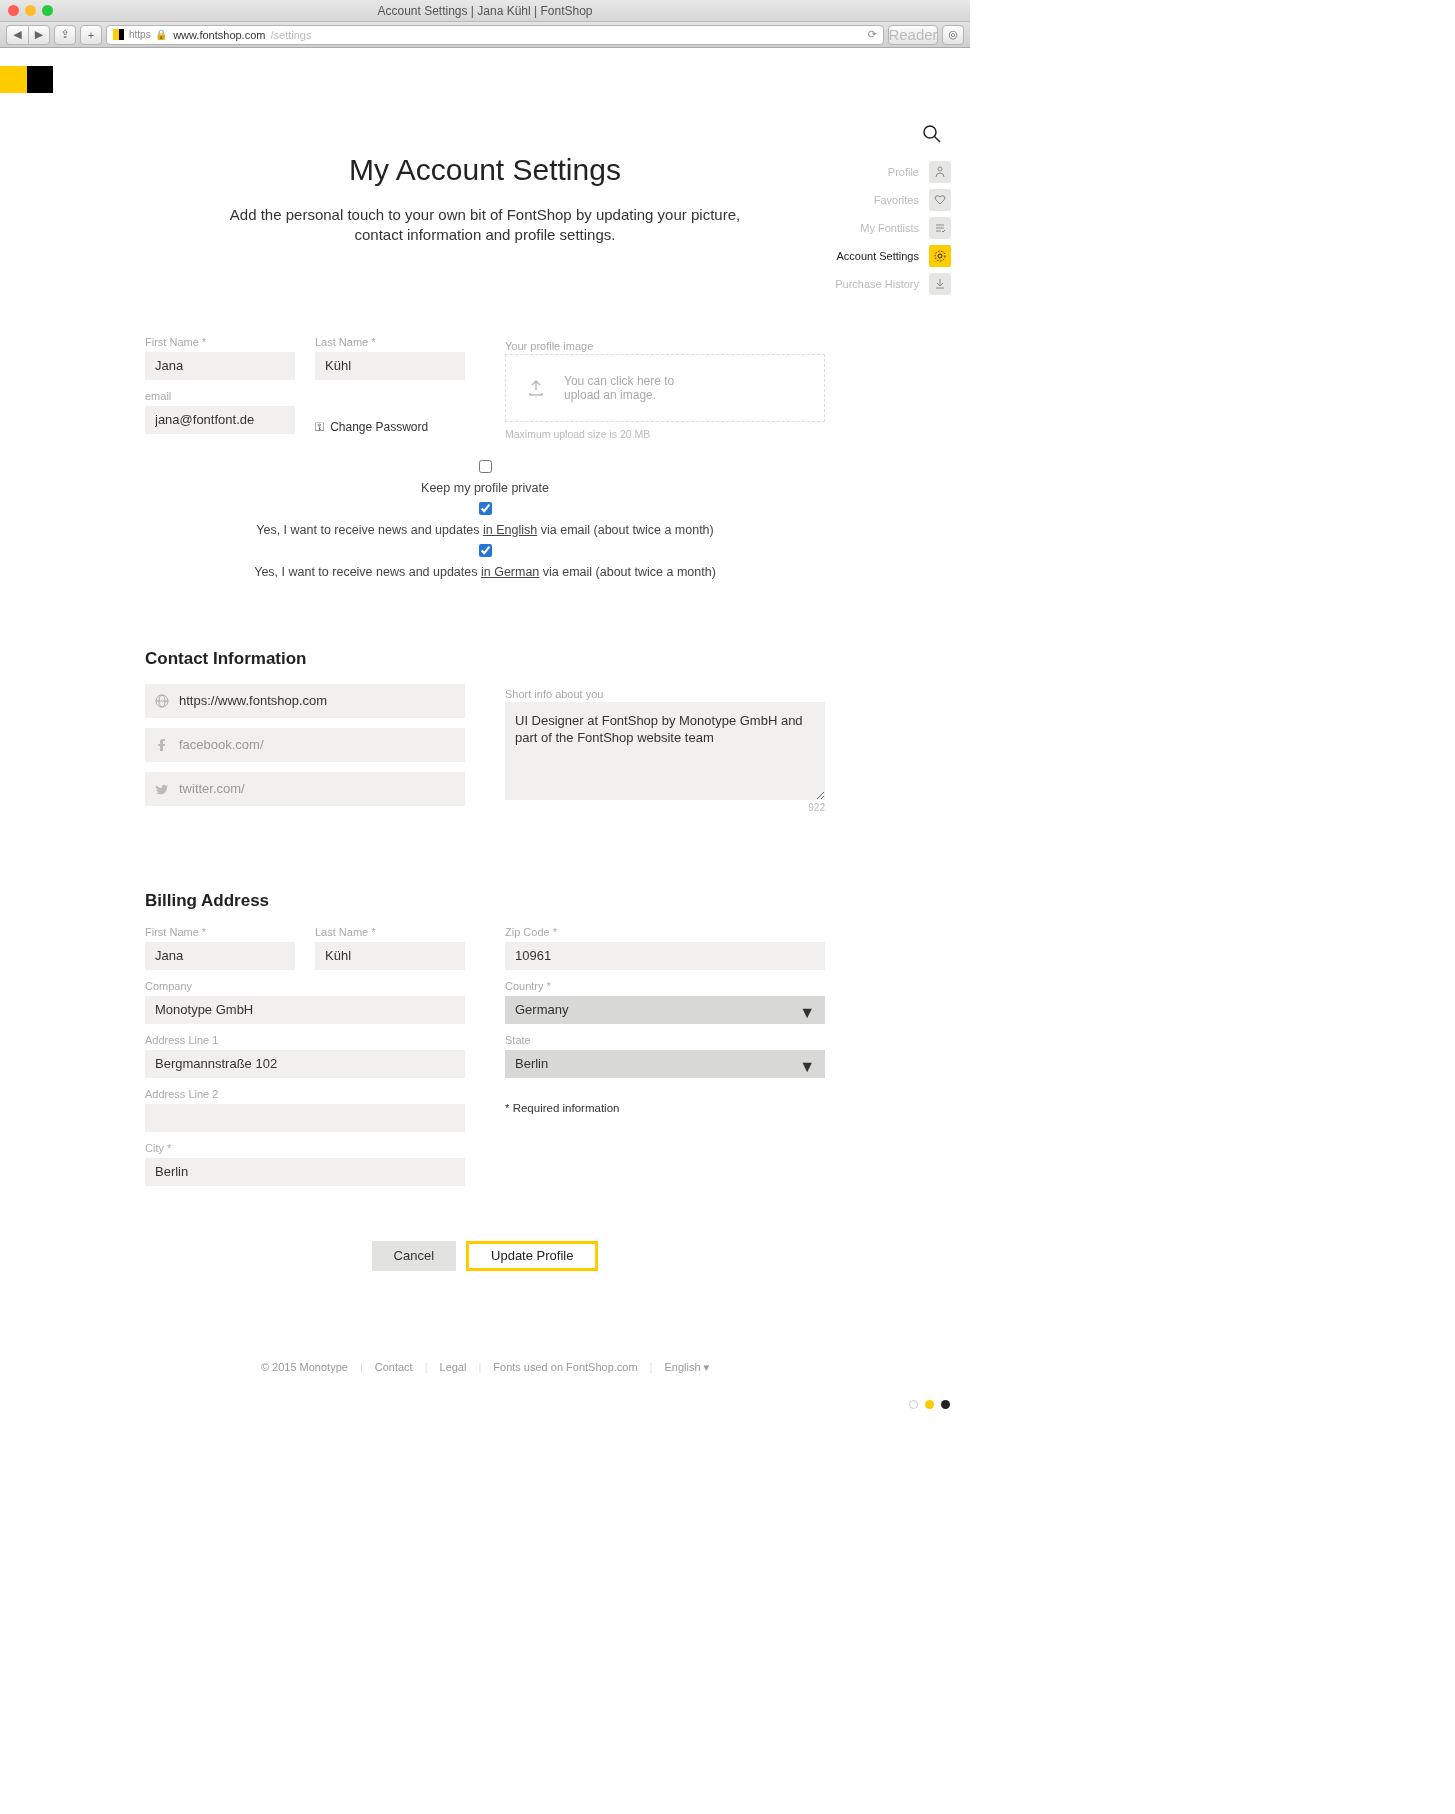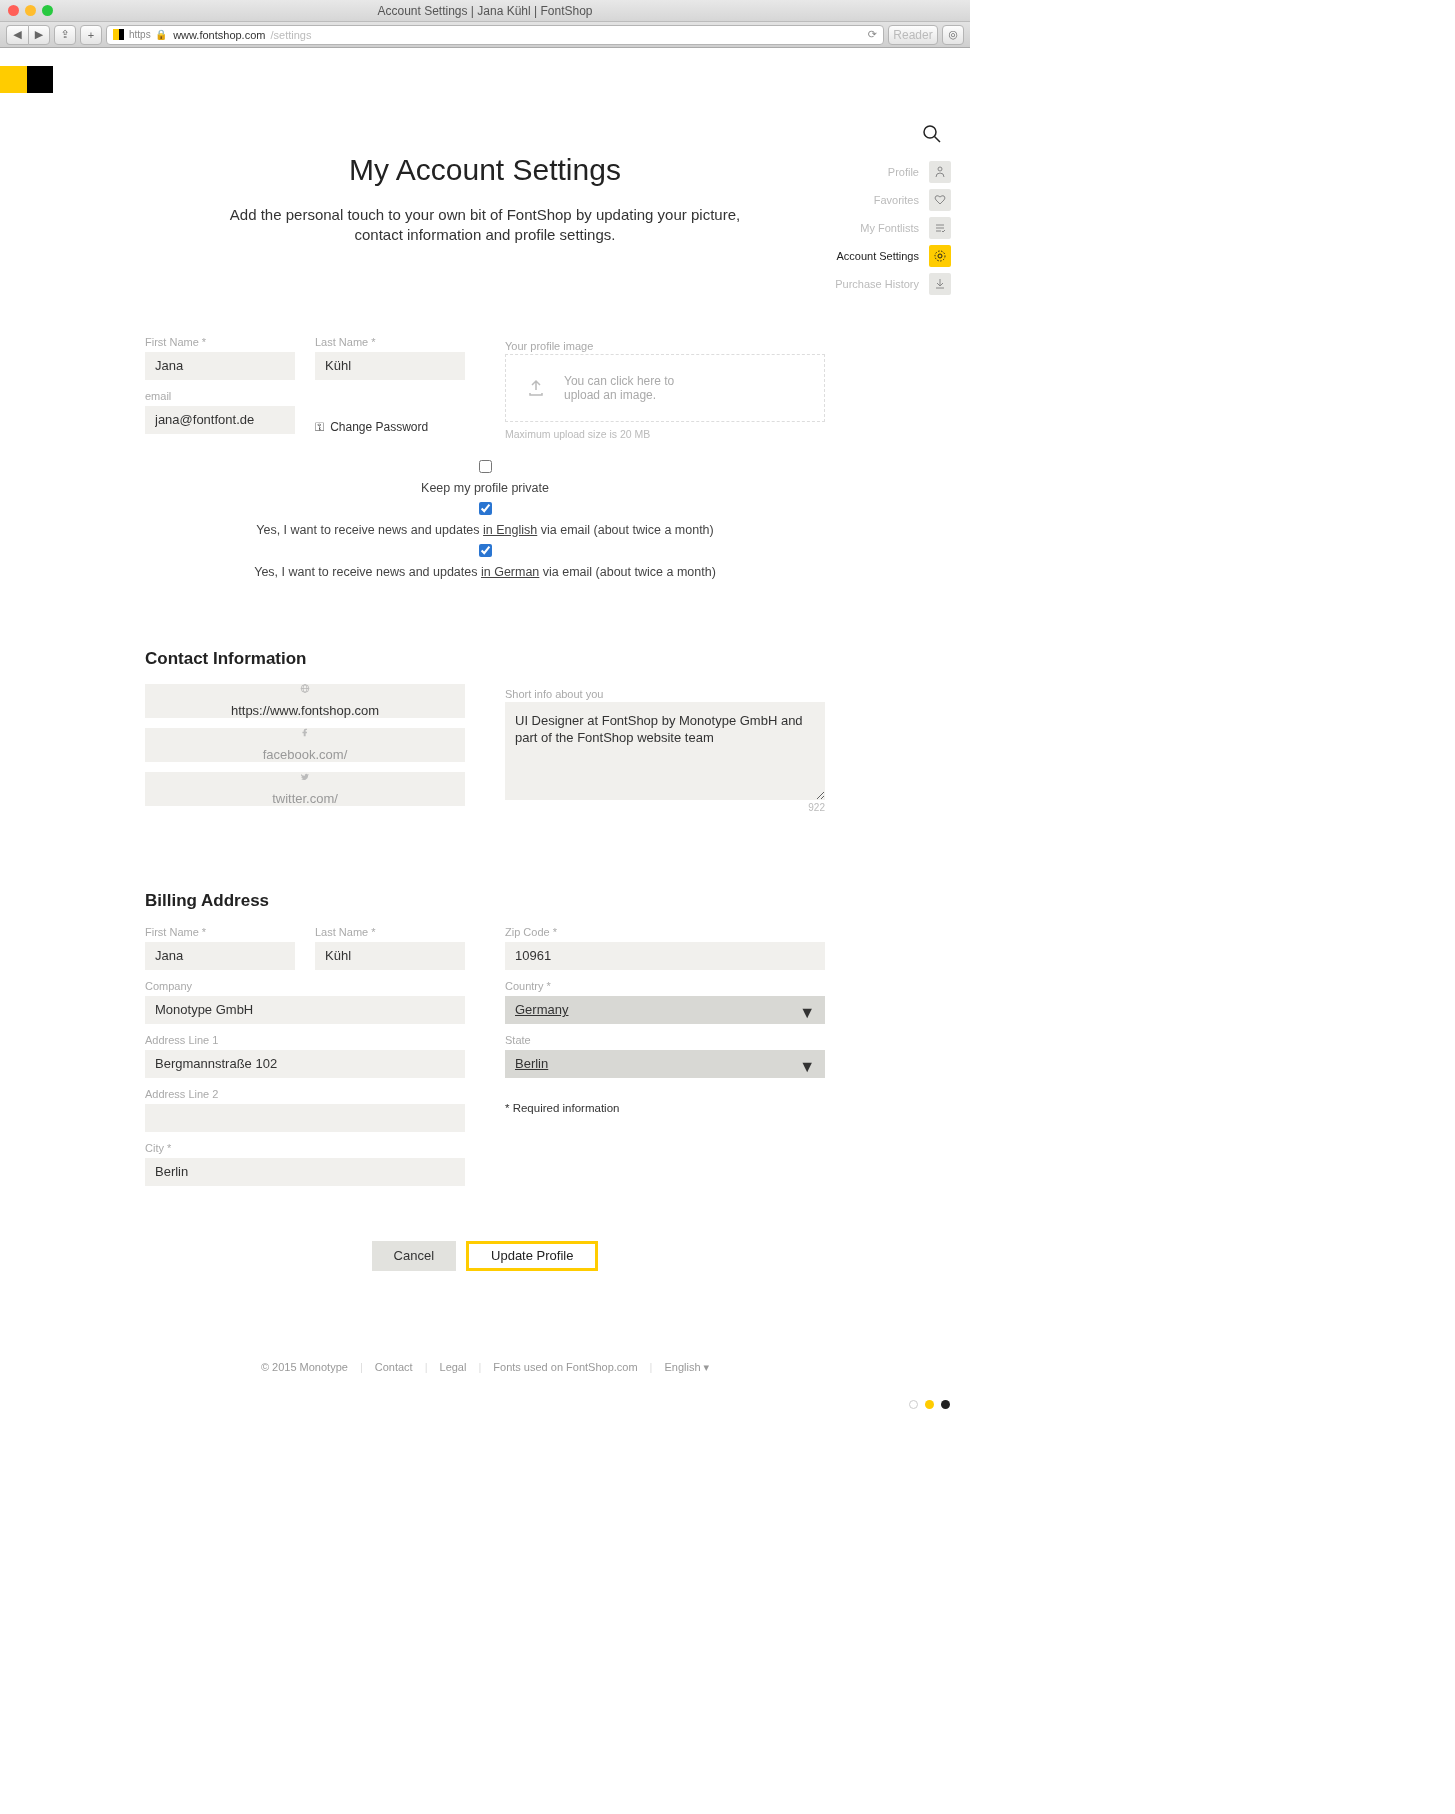--- a/index.html
+++ b/index.html
@@ -55,26 +55,26 @@
 .chg-pw { font-size: 12px; color: #333; display: flex; align-items: center; gap: 6px; margin-top: 24px; cursor: pointer; }
 
 .upload-box { border: 1.5px dashed #ddd; height: 68px; display: flex; align-items: center; padding: 0 20px; gap: 18px; color: #aaa; font-size: 12px; cursor: pointer; }
 .upload-hint { font-size: 10.5px; color: #bbb; margin-top: 6px; }
 
 .checks { margin-top: 20px; }
 .chk-row { display: flex; align-items: center; gap: 8px; font-size: 12.5px; color: #444; margin-bottom: 7px; flex-direction: column; }
 .chk-row input { width: 13px; height: 13px; accent-color: #2a75d1; }
 .chk-row .ul { text-decoration: underline; }
 
-.social-list .inp { display: flex; align-items: center; gap: 10px; color: #999; margin-bottom: 10px; height: 34px; flex-direction: column; }
+.social-list .inp { display: flex; align-items: center; gap: 10px; color: #999; margin-bottom: 10px; height: 34px; }
 .social-list .inp.filled { color: #333; }
 textarea.inp { height: 98px; padding: 10px; resize: both; font-family: inherit; line-height: 1.35; }
 .counter { text-align: right; font-size: 10px; color: #bbb; margin-top: -2px; }
 
-select.inp { appearance: none; -webkit-appearance: none; background: #d8d8d4; padding-right: 30px; cursor: pointer; text-decoration: underline; }
+select.inp { appearance: none; -webkit-appearance: none; background: #d8d8d4; padding-right: 30px; cursor: pointer; }
 .sel-wrap { position: relative; }
 .sel-caret { position: absolute; right: 10px; top: 8px; pointer-events: none; color: #333; }
 .req-note { font-size: 11.5px; color: #333; margin-top: 14px; }
 
 .actions { display: flex; justify-content: center; gap: 10px; margin-top: 55px; }
 .btn { height: 30px; padding: 0 22px; border: none; font-size: 13px; cursor: pointer; }
 .btn-cancel { background: #e2e2de; color: #333; }
 .btn-update { background: #fff; border: 3px solid #ffcc00; color: #222; }
 
 .footer { display: flex; justify-content: center; align-items: center; gap: 12px; font-size: 11px; color: #999; margin-top: 90px; }
@@ -107,21 +107,21 @@
   <div class="tb-btn">+</div>
   <div class="url-bar">
     <span class="url-fav"></span>
     <span class="lock">https</span>
     <span class="lock">🔒</span>
     <span style="color:#333">www.fontshop.com</span>
       <span class="url-path">/settings</span>
     <span style="flex:1"></span>
     <span style="color:#888">⟳</span>
   </div>
-  <div class="tb-btn reader" style="color:#bbb;font-size:12px">Reader</div>
+  <div class="tb-btn reader" style="color:#bbb;font-size:15px">Reader</div>
   <div class="tb-btn">◎</div>
 </div>
 
 <div class="page">
   <div class="logo">
       <span class="logo-y"></span>
       <span class="logo-b"></span>
     </div>
 
   <div class="search-ic">

